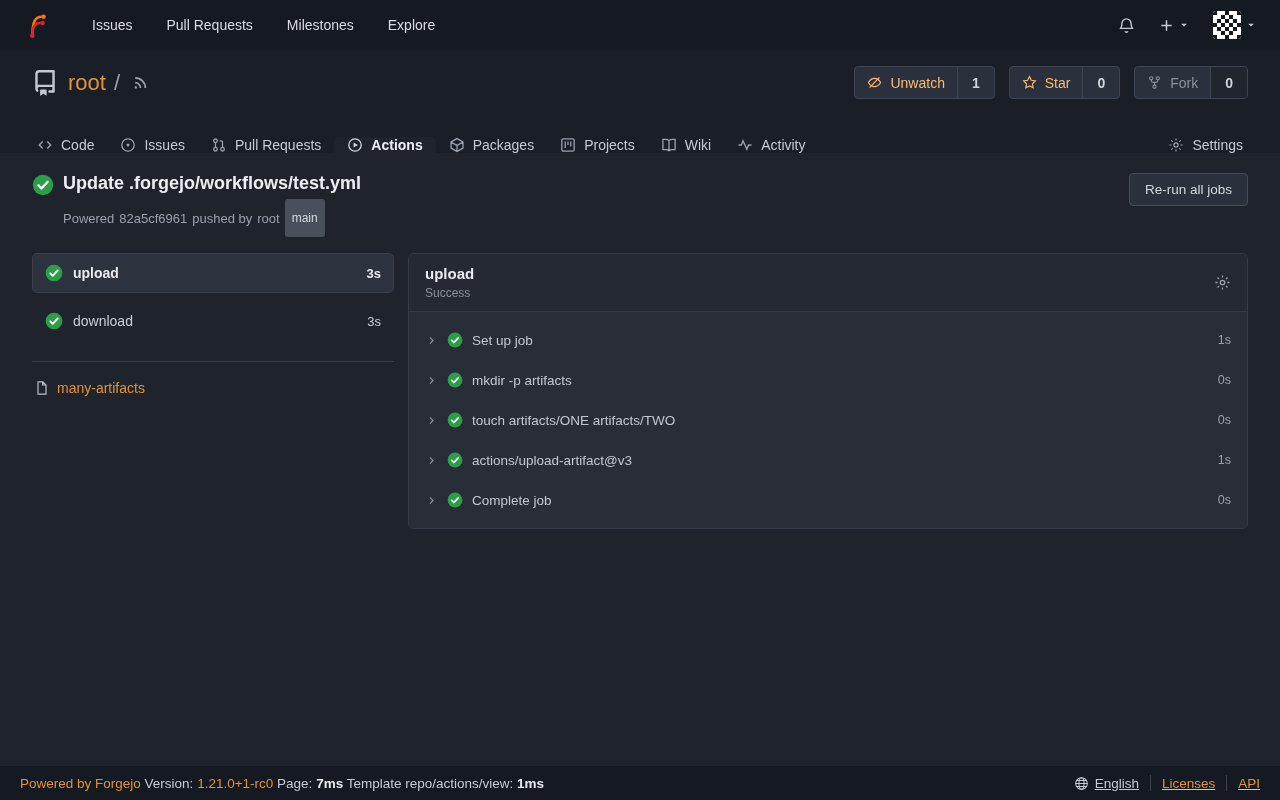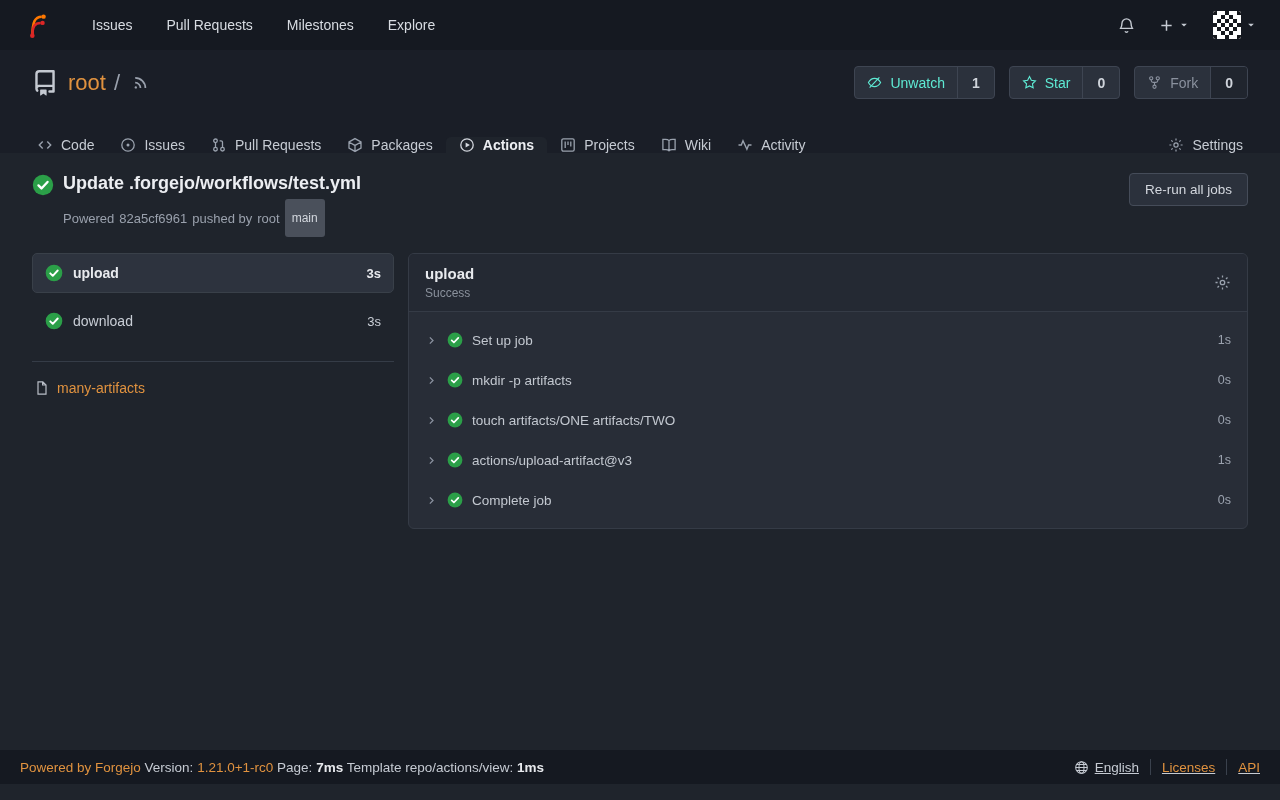--- a/index.html
+++ b/index.html
@@ -23,21 +23,21 @@
   
   .repo-band { background:#1a1e27; }
   .title-row { display:flex; align-items:center; padding:16px 32px 12px 32px; }
   .repo-icon { color:#c4c9d1; margin-right:10px; }
   .repo-title { font-size:22px; display:flex; align-items:baseline; gap:8px; }
   .repo-title a { color:#e0923f; text-decoration:none; cursor:pointer; }
   .repo-sep { color:#9aa1ad; }
   .rss-icon { color:#9aa1ad; margin-left:12px; cursor:pointer; }
   .repo-actions { margin-left:auto; display:flex; gap:14px; }
   .btn-group { display:flex; border:1px solid #3e4552; border-radius:4px; overflow:hidden; background:#2b313c; height:33px; align-items:stretch; cursor:pointer; }
-  .btn-main { display:flex; align-items:center; gap:8px; padding:0 12px; color:#5eead4; }
+  .btn-main { display:flex; align-items:center; gap:8px; padding:0 12px; color:#fdba74; }
   .btn-main.muted { color:#8a919e; }
   .btn-count { display:flex; align-items:center; padding:0 14px; border-left:1px solid #3e4552; font-weight:700; color:#cfd4db; }
   .btn-count.dark { background:#20252e; }
 
   
   .tabs-row { display:flex; align-items:flex-end; height:42px; padding:0 24px; }
   .tab { display:flex; align-items:center; gap:8px; padding:0 13px; color:#c6cbd3; cursor:pointer; }
   .tab .t-icon { color:#9aa2ae; }
   .tab.active { background:#1f242c; border-radius:5px 5px 0 0; color:#eceef2; font-weight:700; }
   .tab.active .t-icon { color:#d3d7de; }
@@ -71,21 +71,21 @@
   .panel-header { background:#242933; border-bottom:1px solid #353b46; padding:11px 16px; display:flex; align-items:center; }
   .panel-title { font-size:15px; font-weight:700; color:#e8eaee; }
   .panel-status { font-size:12px; color:#8a919c; margin-top:4px; }
   .panel-gear { margin-left:auto; color:#9aa2ae; cursor:pointer; }
   .steps { padding:8px 0; }
   .step { display:flex; align-items:center; height:40px; padding:0 16px; gap:9px; color:#c3c8d0; font-size:13.5px; cursor:pointer; }
   .step-chevron { color:#8a919e; }
   .step-duration { margin-left:auto; color:#9aa1ad; font-size:12.5px; }
 
   
-  .footer { position:absolute; left:0; right:0; bottom:16px; height:34px; background:#151921; display:flex; align-items:center; padding:0 20px; font-size:13.5px; color:#c6cbd3; }
+  .footer { position:absolute; left:0; right:0; bottom:0; height:34px; background:#151921; display:flex; align-items:center; padding:0 20px; font-size:13.5px; color:#c6cbd3; }
   .footer a { text-decoration:none; color:#e0923f; cursor:pointer; }
   .footer .sep-sp { white-space:pre; }
   .footer b { color:#e7e9ed; }
   .footer-right { margin-left:auto; display:flex; align-items:center;text-decoration:underline; }
   .f-divider { width:1px; height:16px; background:#3a414d; margin:0 11px; }
   .lang-item { display:flex; align-items:center; gap:6px; color:#c6cbd3; cursor:pointer; }
 </style>
 </head>
 <body>
 
@@ -223,32 +223,32 @@
     </span>
     <span class="tab">
       <svg class="t-icon" width="16" height="16" viewBox="0 0 16 16" fill="none" stroke="currentColor" stroke-width="1.3">
         <circle cx="4.5" cy="3.8" r="1.8"></circle>
           <circle cx="4.5" cy="12.2" r="1.8"></circle>
           <circle cx="11.5" cy="12.2" r="1.8"></circle>
         <path d="M4.5 5.8v4.4M8.6 3.8h1.4a1.5 1.5 0 0 1 1.5 1.5v5.1"></path>
       </svg>
       <span>Pull Requests</span>
     </span>
-    <span class="tab">
-      <svg class="t-icon" width="16" height="16" viewBox="0 0 16 16" fill="none" stroke="currentColor" stroke-width="1.3">
-          <path d="M8 1.6 14 5v6L8 14.4 2 11V5zM2.2 5.2 8 8.4l5.8-3.2M8 8.4v6"></path>
-        </svg>
-      <span>Packages</span>
-    </span>
     <span class="tab active">
       <svg class="t-icon" width="16" height="16" viewBox="0 0 16 16" fill="none" stroke="currentColor" stroke-width="1.3">
           <circle cx="8" cy="8" r="6.2"></circle>
           <path d="M6.6 5.5v5L10.9 8z" fill="currentColor" stroke="none"></path>
         </svg>
       <span>Actions</span>
+    </span>
+    <span class="tab">
+      <svg class="t-icon" width="16" height="16" viewBox="0 0 16 16" fill="none" stroke="currentColor" stroke-width="1.3">
+          <path d="M8 1.6 14 5v6L8 14.4 2 11V5zM2.2 5.2 8 8.4l5.8-3.2M8 8.4v6"></path>
+        </svg>
+      <span>Packages</span>
     </span>
     <span class="tab">
       <svg class="t-icon" width="16" height="16" viewBox="0 0 16 16" fill="none" stroke="currentColor" stroke-width="1.3">
           <rect x="1.8" y="1.8" width="12.4" height="12.4" rx="1.6"></rect>
           <path d="M5.2 4.6v6.4M8 4.6v3.4M10.8 4.6v4.9"></path>
         </svg>
       <span>Projects</span>
     </span>
     <span class="tab">
       <svg class="t-icon" width="16" height="16" viewBox="0 0 16 16" fill="none" stroke="currentColor" stroke-width="1.3">

